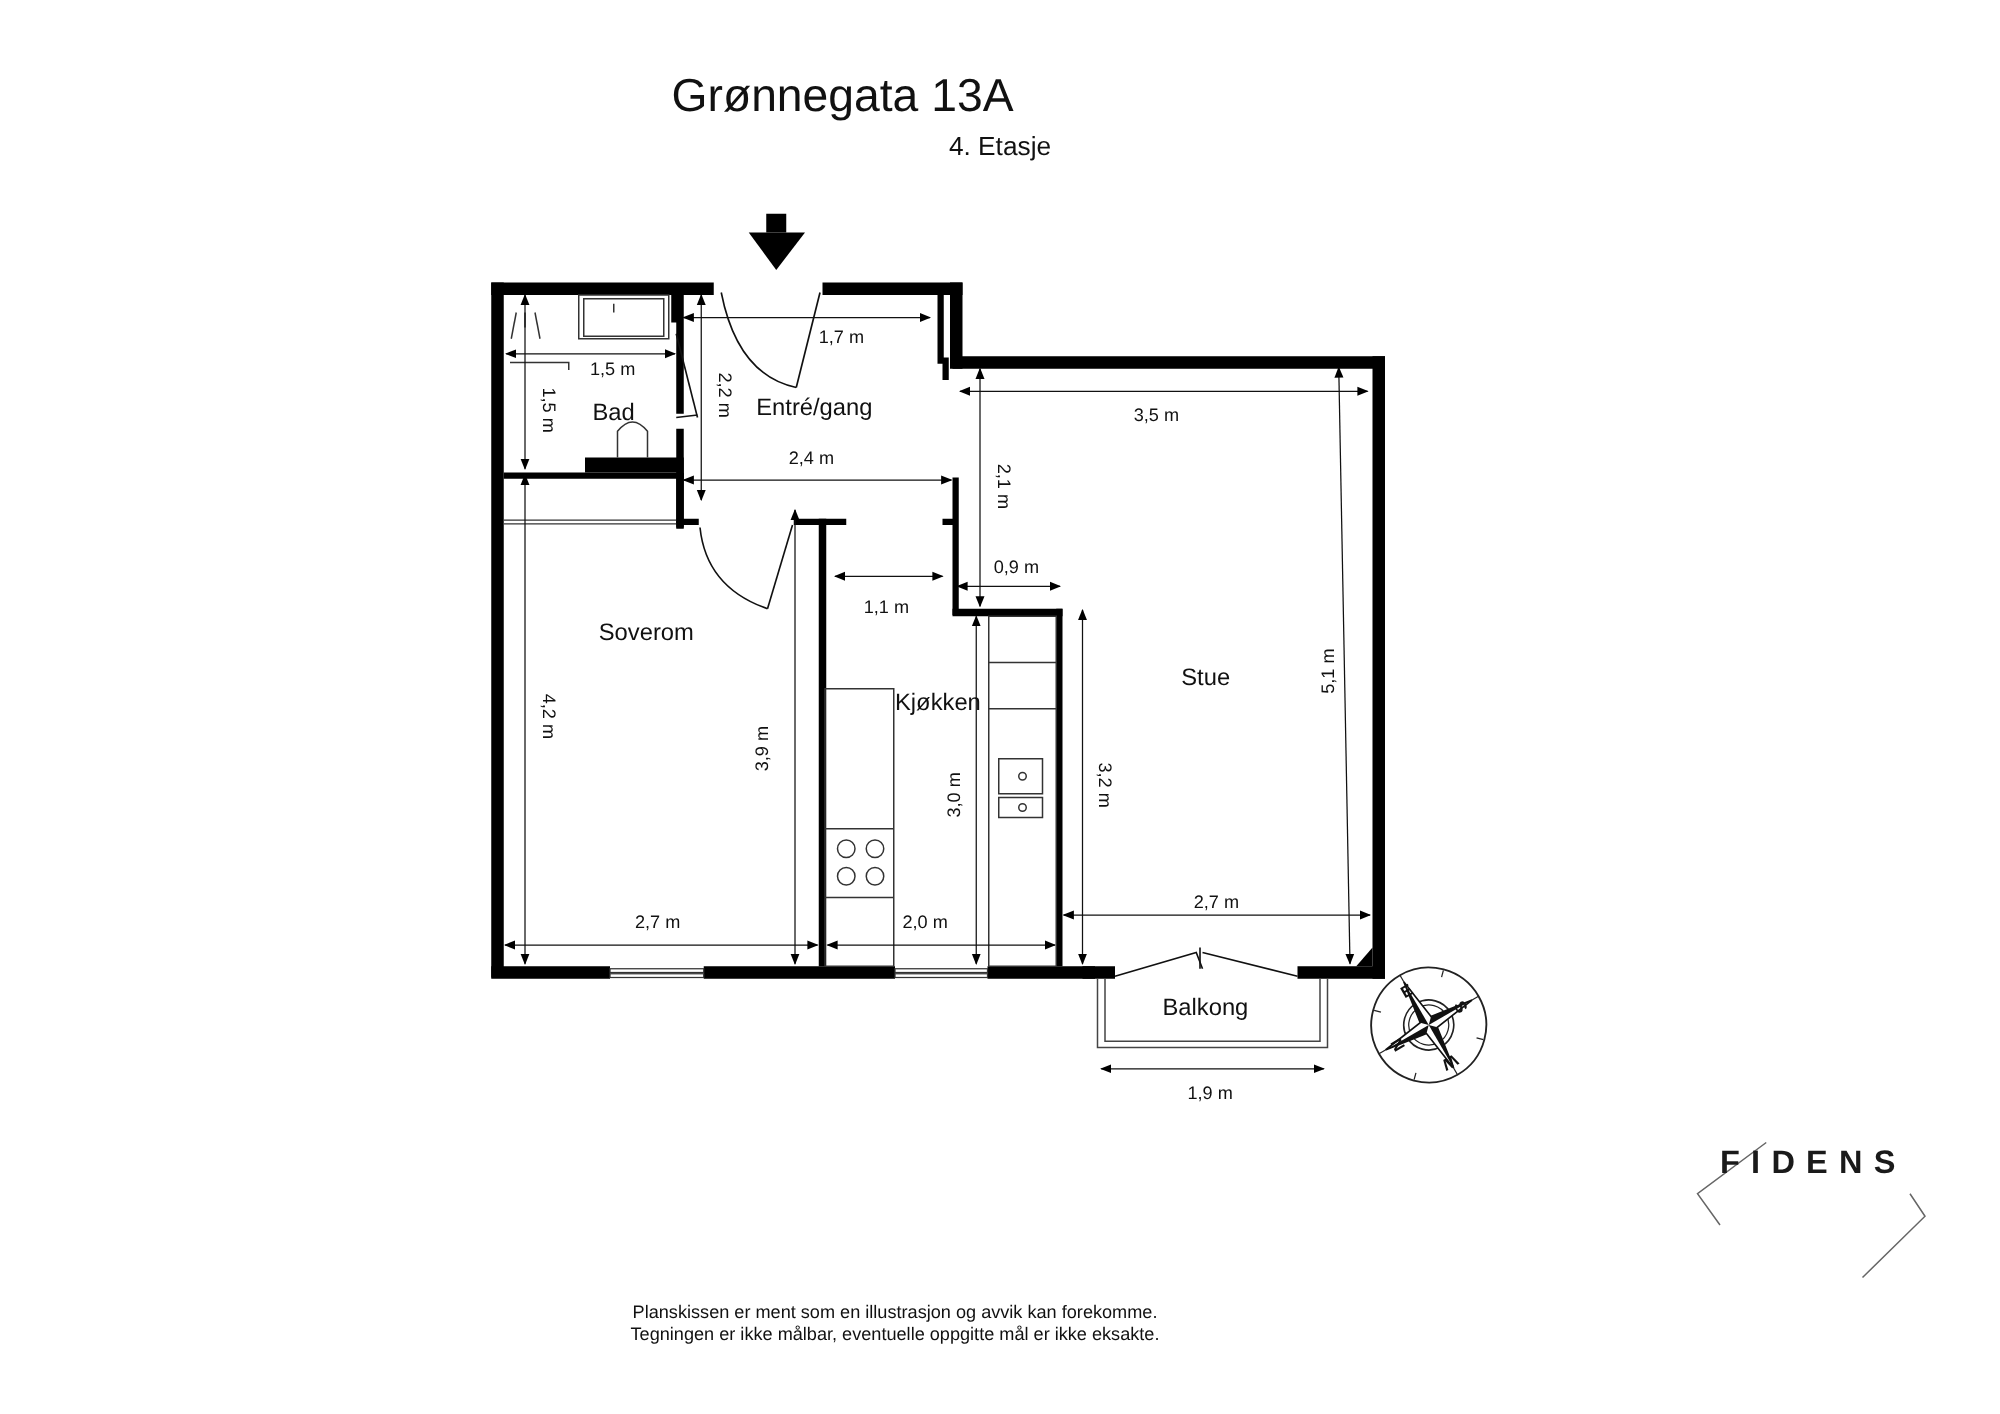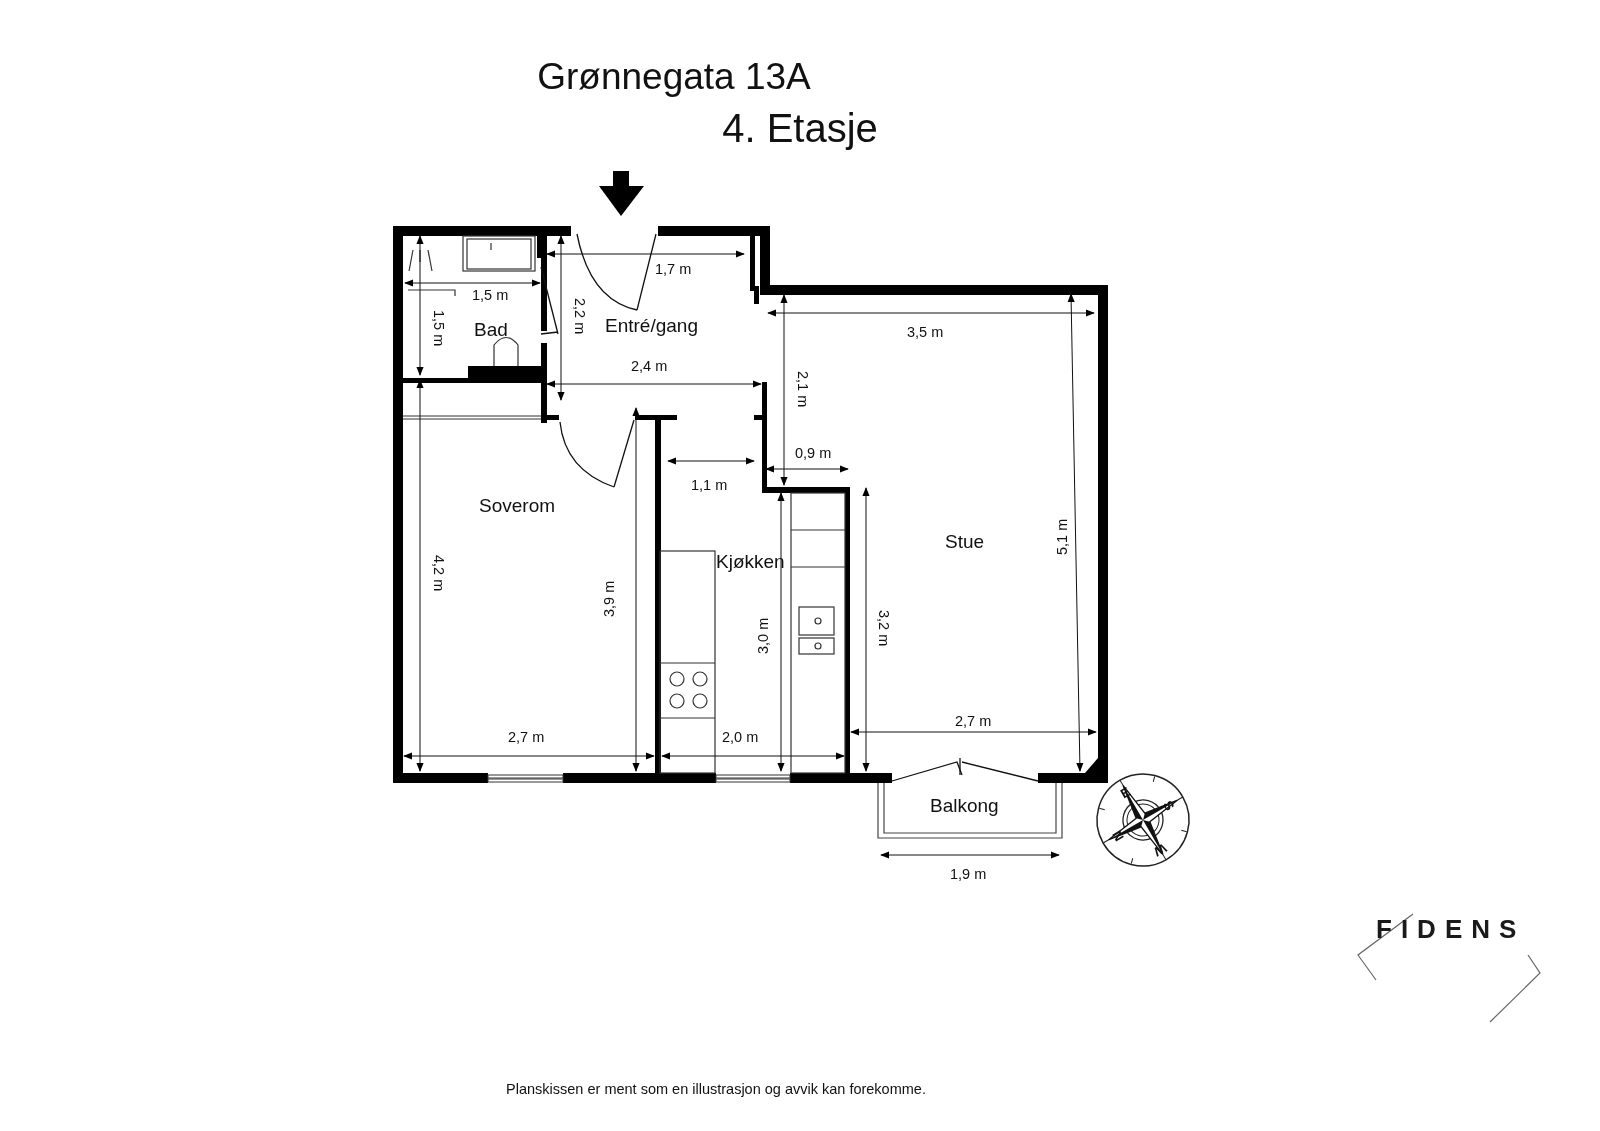--- a/index.html
+++ b/index.html
@@ -1,23 +1,23 @@
 <!DOCTYPE html>
 <html><head>
 <meta charset="utf-8">
 <style>
   html,body{margin:0;padding:0;background:#ffffff;}
   body{width:1600px;height:1131px;position:relative;overflow:hidden;font-family:"Liberation Sans",sans-serif;color:#111;}
   .title{position:absolute;left:0;width:1348px;text-align:center;font-size:37px;top:56px;color:#111;}
-  .subtitle{position:absolute;left:0;width:1600px;text-align:center;font-size:40px;top:106px;color:#111;}
+  .subtitle{position:absolute;left:0;width:1600px;text-align:center;font-size:21px;top:106px;color:#111;}
   svg.plan{position:absolute;left:0;top:0;}
   .lbl{font-family:"Liberation Sans",sans-serif;fill:#111;}
   .room{font-size:19px;}
   .dim{font-size:14.5px;}
-  .disclaimer{position:absolute;left:0;width:1432px;text-align:center;top:1080px;font-size:14.5px;line-height:18px;color:#111;}
+  .disclaimer{position:absolute;left:0;width:1432px;text-align:center;top:1041px;font-size:14.5px;line-height:18px;color:#111;}
   .logo{position:absolute;left:1376px;top:914px;font-size:26px;letter-spacing:9px;font-weight:bold;color:#1a1a1a;}
 </style>
 </head>
 <body>
 
 <div class="title">Grønnegata 13A</div>
 <div class="subtitle">4. Etasje</div>
 
 <svg class="plan" width="1600" height="1131" viewBox="0 0 1600 1131">
   <defs>
@@ -202,13 +202,14 @@
   <g fill="none" stroke="#666" stroke-width="1.2">
     <polyline points="1413,914 1358,955 1376,980"></polyline>
     <polyline points="1528,955 1540,973 1490,1022"></polyline>
   </g>
 </svg>
 
 <div class="logo">FIDENS</div>
 
 <div class="disclaimer">
   <div>Planskissen er ment som en illustrasjon og avvik kan forekomme.</div>
+  <div>Tegningen er ikke målbar, eventuelle oppgitte mål er ikke eksakte.</div>
 </div>
 
 </body></html>

